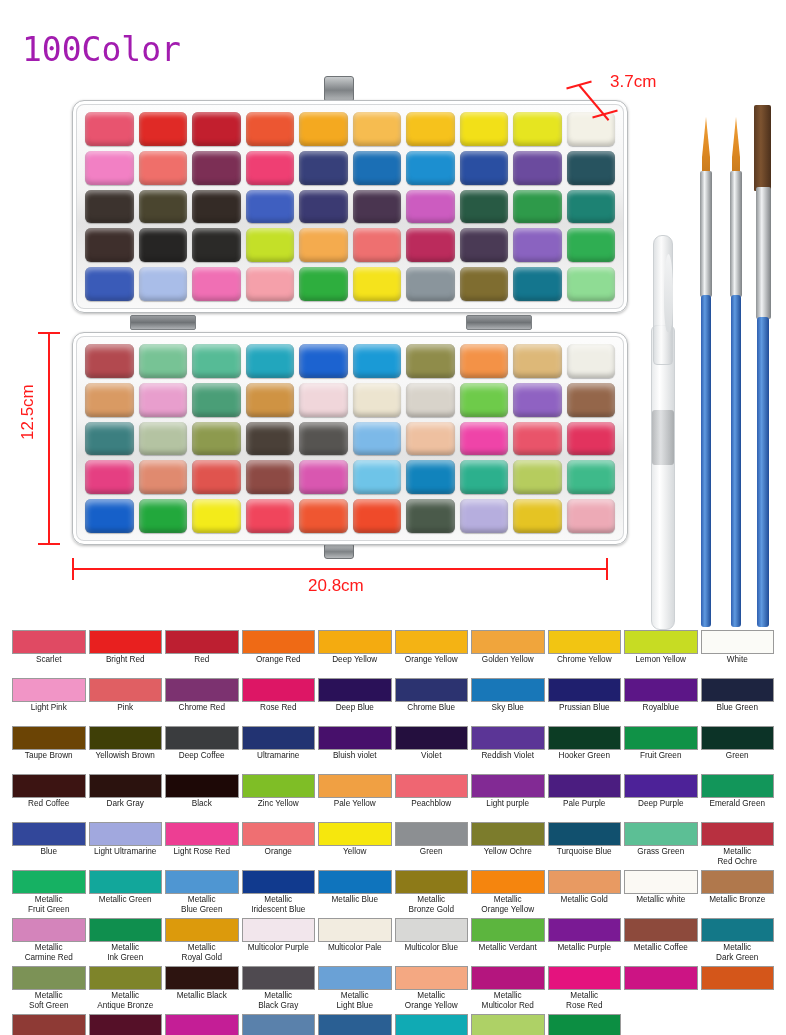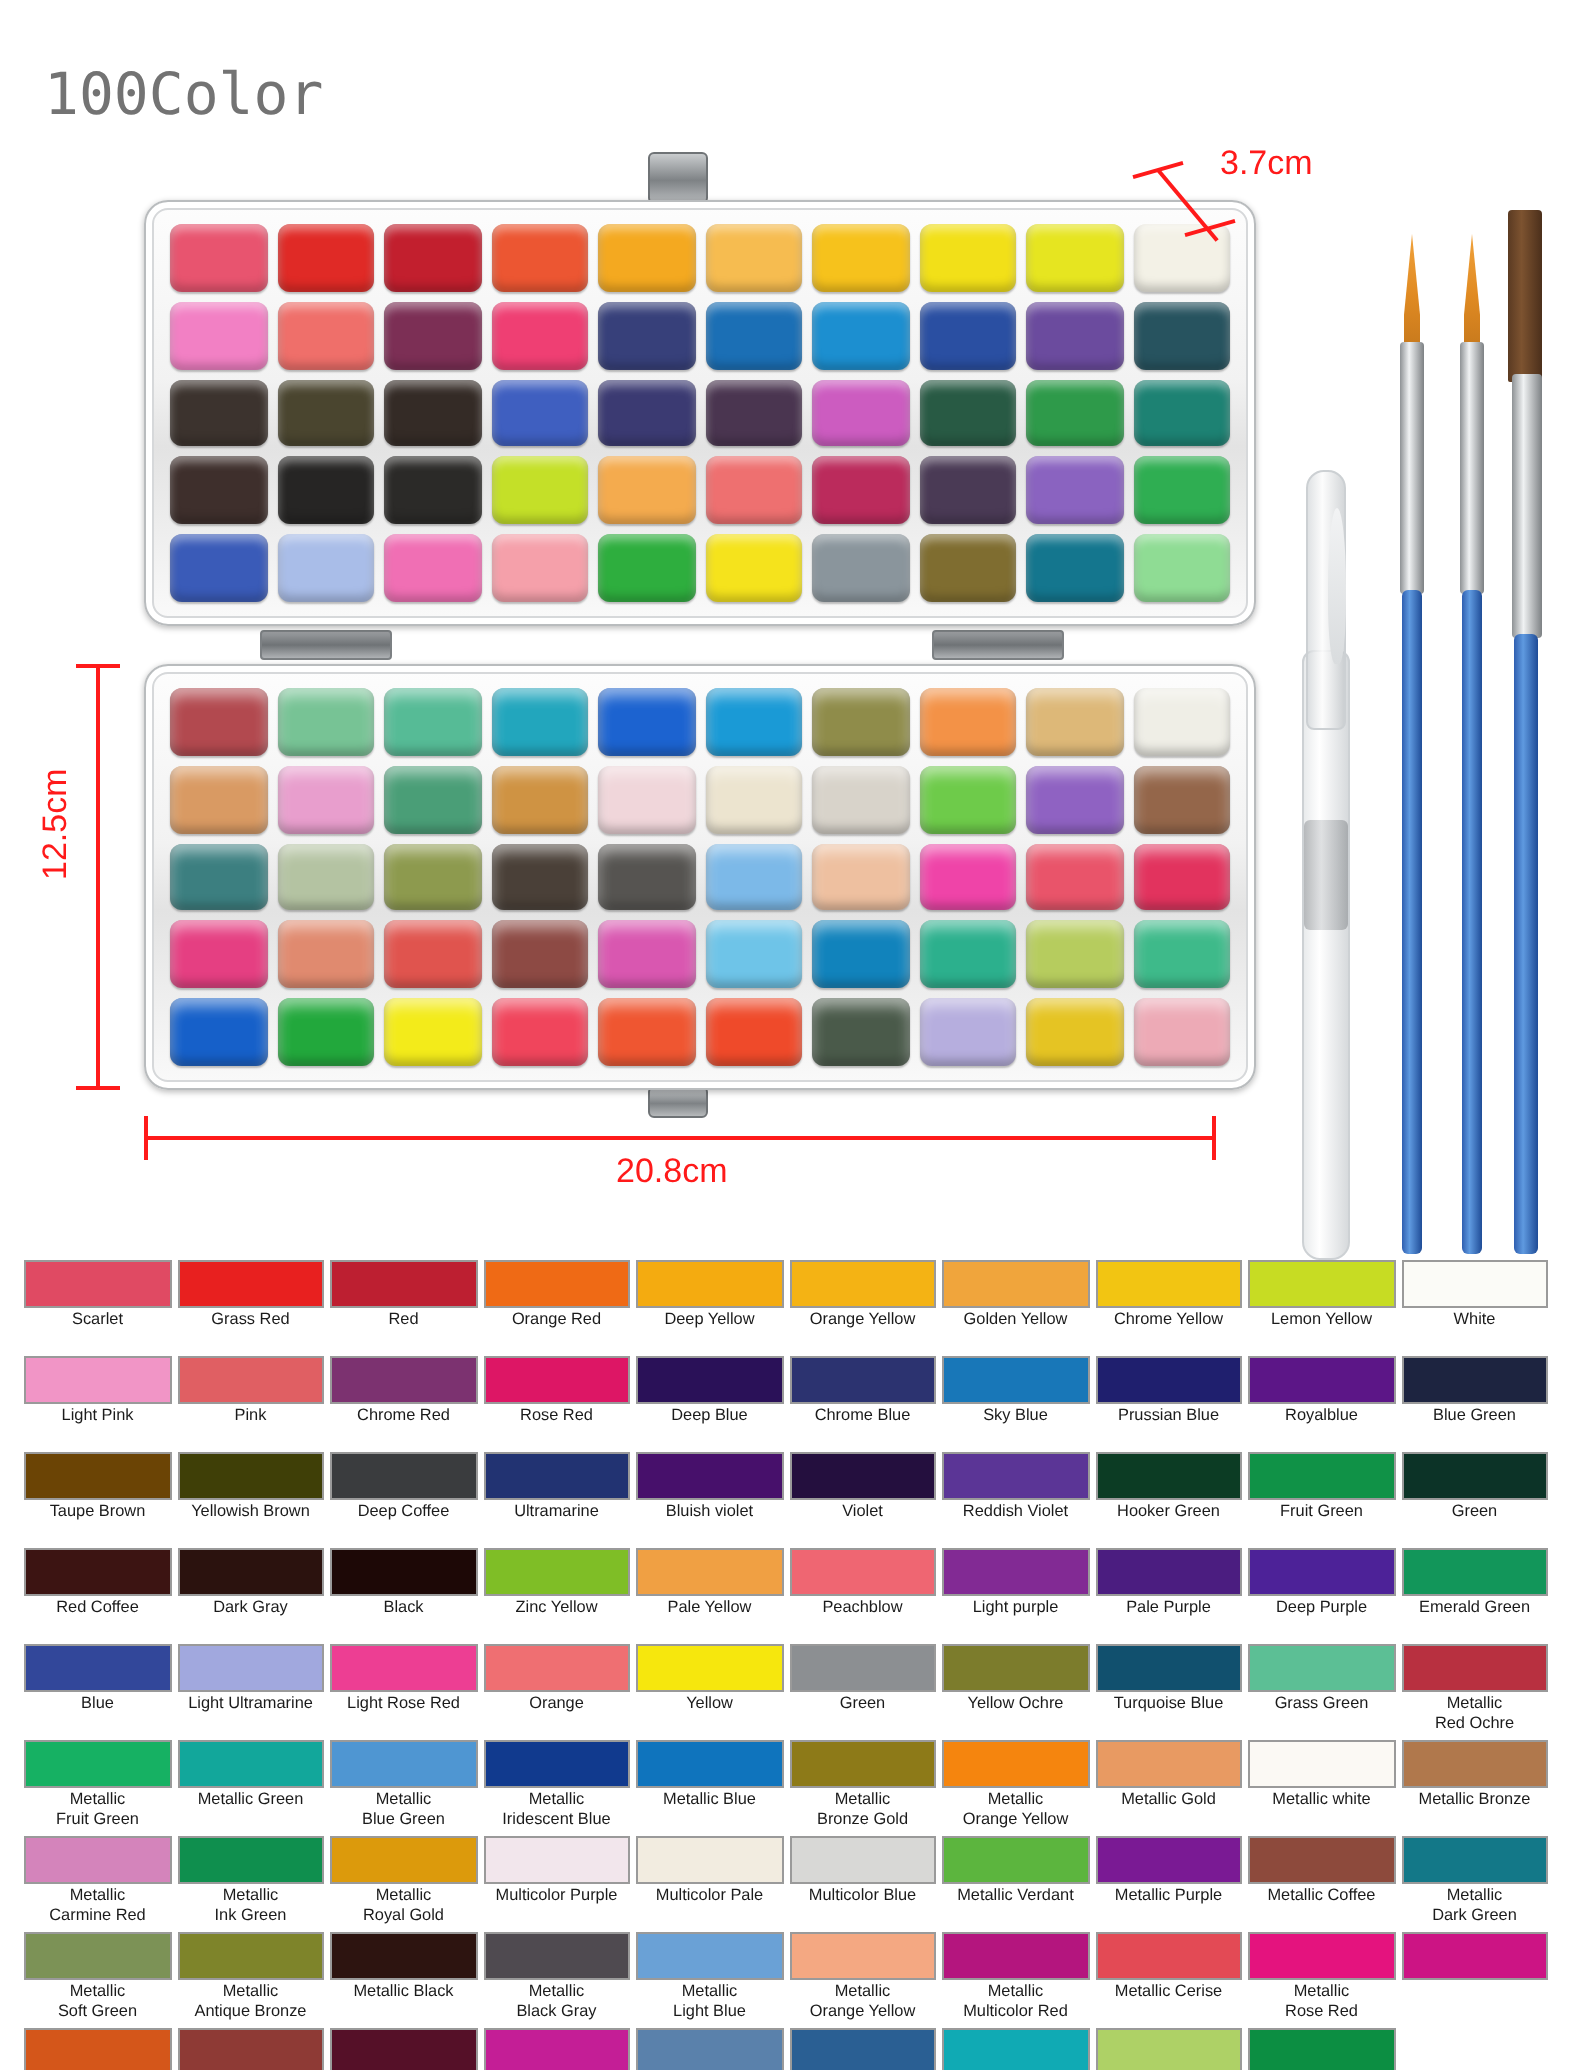--- a/index.html
+++ b/index.html
@@ -10,22 +10,22 @@
     font-family: "Liberation Sans", sans-serif;
     position: relative;
     overflow: hidden;
   }
 
   
   #product-title {
     position: absolute;
     left: 22px; top: 30px;
     font-family: "DejaVu Sans Mono", monospace;
-    font-size: 29px;
-    color: #737373;
+    font-size: 33px;
+    color: #a21caf;
     letter-spacing: 0px;
     white-space: nowrap;
   }
 
   
   #product-photo {
     position: absolute;
     left: 0; top: 0; width: 662px; height: 600px;
   }
 
@@ -356,21 +356,21 @@
   <div class="dim-label" id="dim-width-label">20.8cm</div>
 </div>
 
 <div id="swatch-chart">
     <div class="swatch-cell">
       <div class="swatch-color" style="background: rgb(224, 74, 99);"></div>
       <div class="swatch-name">Scarlet</div>
     </div>
     <div class="swatch-cell">
       <div class="swatch-color" style="background: rgb(232, 32, 31);"></div>
-      <div class="swatch-name">Grass Red</div>
+      <div class="swatch-name">Bright Red</div>
     </div>
     <div class="swatch-cell">
       <div class="swatch-color" style="background: rgb(189, 31, 49);"></div>
       <div class="swatch-name">Red</div>
     </div>
     <div class="swatch-cell">
       <div class="swatch-color" style="background: rgb(239, 106, 21);"></div>
       <div class="swatch-name">Orange Red</div>
     </div>
     <div class="swatch-cell">
@@ -675,24 +675,20 @@
       <div class="swatch-color" style="background: rgb(244, 168, 130);"></div>
       <div class="swatch-name">Metallic
 Orange Yellow</div>
     </div>
     <div class="swatch-cell">
       <div class="swatch-color" style="background: rgb(180, 21, 126);"></div>
       <div class="swatch-name">Metallic
 Multicolor Red</div>
     </div>
     <div class="swatch-cell">
-      <div class="swatch-color" style="background: rgb(227, 74, 85);"></div>
-      <div class="swatch-name">Metallic Cerise</div>
-    </div>
-    <div class="swatch-cell">
       <div class="swatch-color" style="background: rgb(228, 19, 126);"></div>
       <div class="swatch-name">Metallic
 Rose Red</div>
     </div>
     <div class="swatch-cell">
       <div class="swatch-color" style="background: rgb(204, 20, 132);"></div>
     </div>
     <div class="swatch-cell">
       <div class="swatch-color" style="background: rgb(212, 86, 26);"></div>
     </div>

